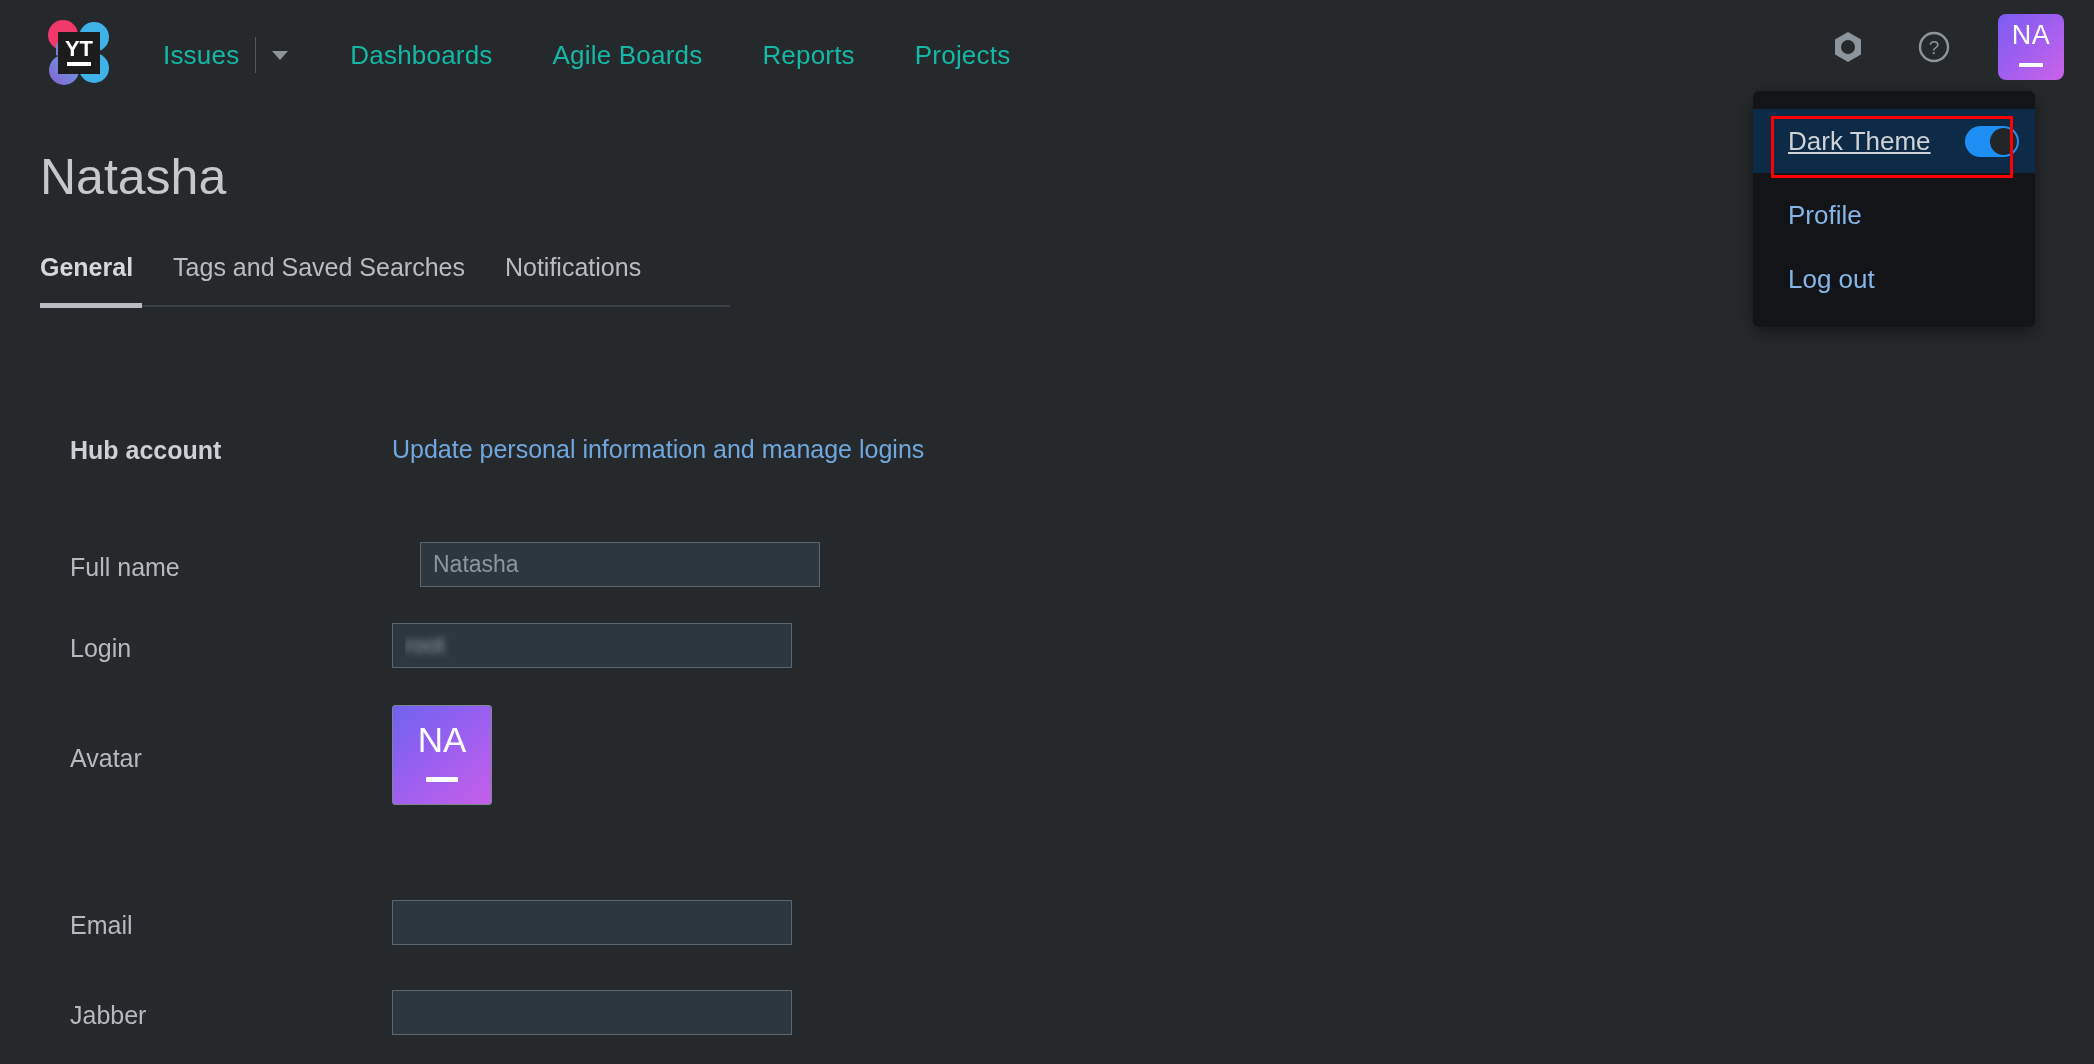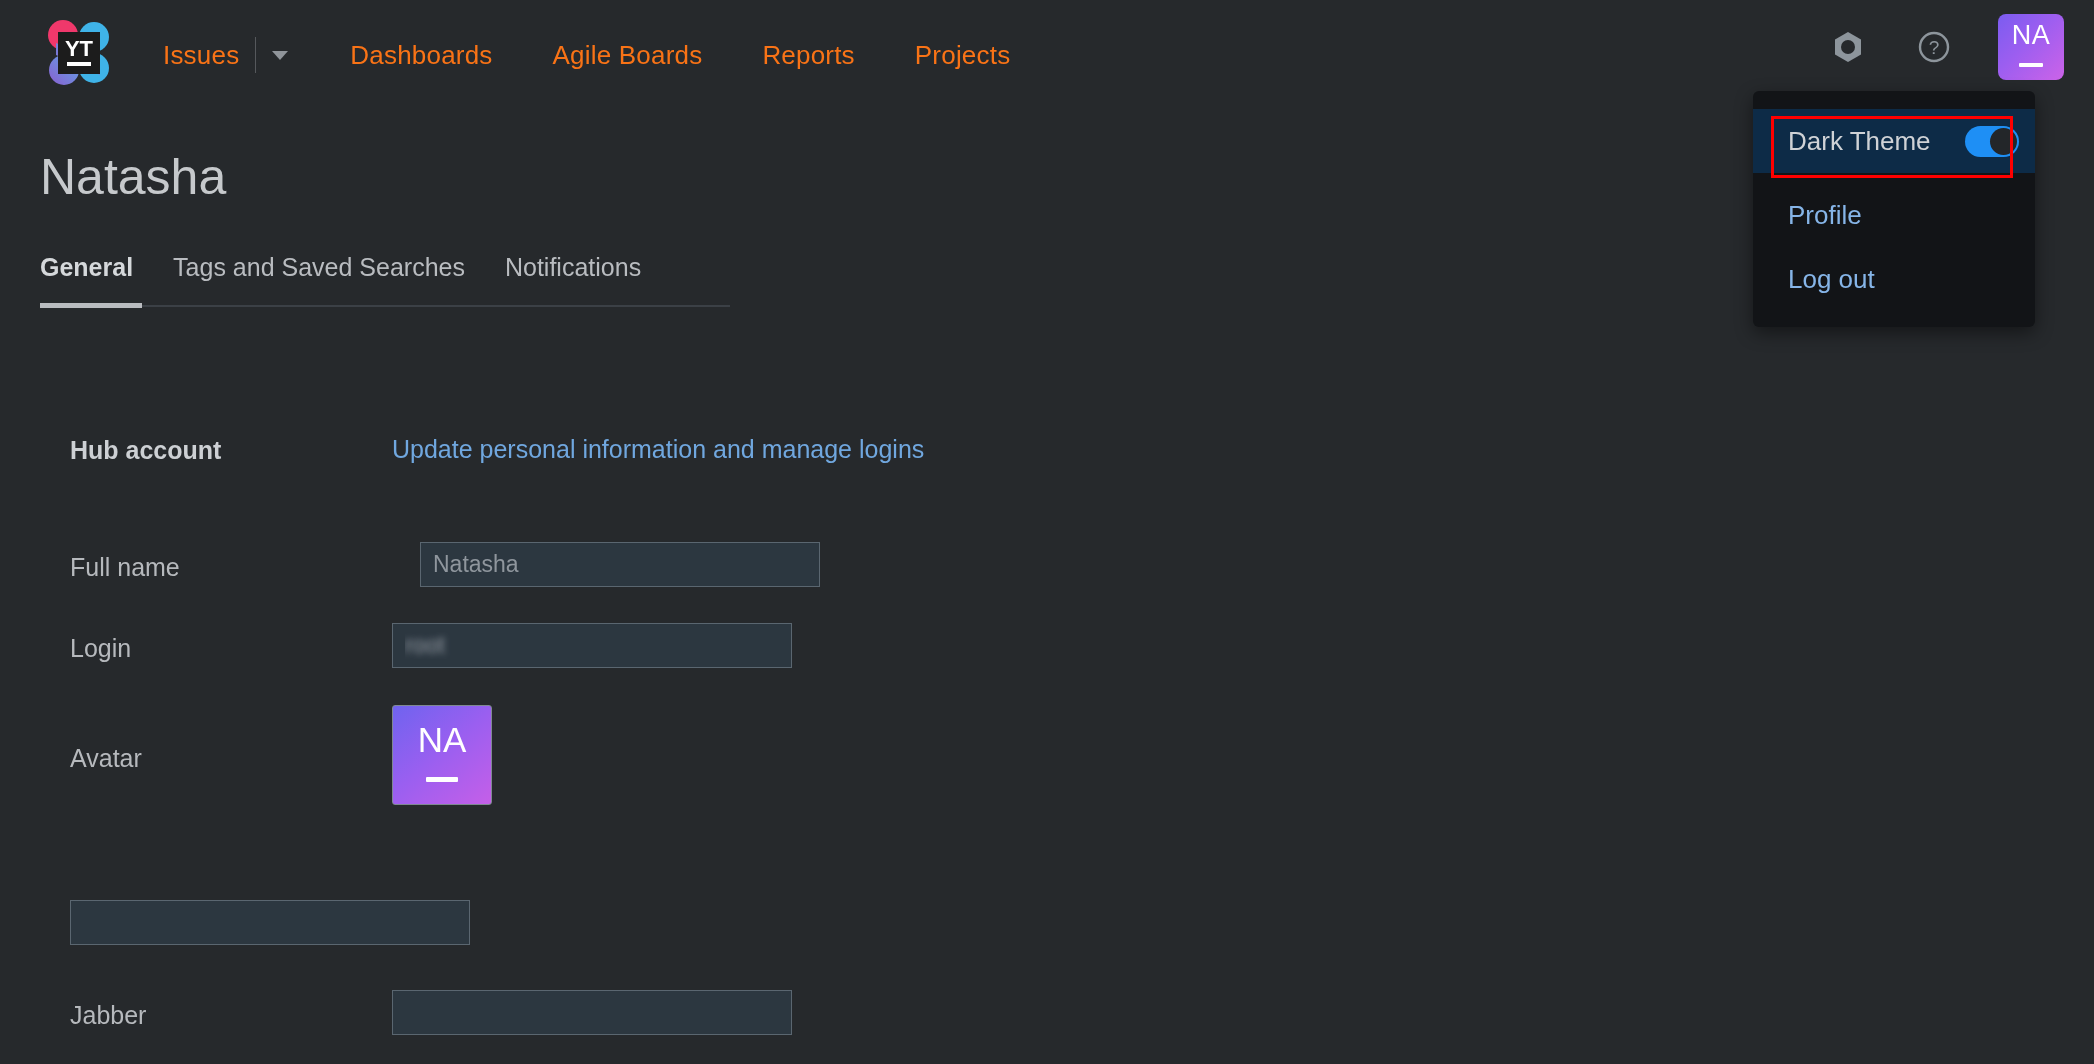--- a/index.html
+++ b/index.html
@@ -41,21 +41,21 @@
   .nav {
     position: absolute;
     left: 163px;
     top: 0;
     height: 110px;
     display: flex;
     align-items: center;
   }
 
   .nav-item {
-    color: #f97316;
+    color: #14b8a6;
     font-size: 26px;
     letter-spacing: 0.2px;
     margin-right: 60px;
     cursor: pointer;
     white-space: nowrap;
   }
   .nav-item.issues { margin-right: 0; }
 
   .nav-divider {
     width: 1px;
@@ -139,20 +139,21 @@
     color: #86b5e8;
     font-size: 26px;
     white-space: nowrap;
   }
 
   .menu-row.theme {
     background: #0d2b47;
     color: #cfd2d6;
     justify-content: space-between;
     padding-right: 16px;
+    text-decoration: underline;
   }
 
   .toggle {
     width: 54px;
     height: 31px;
     border-radius: 16px;
     background: #1e8ff5;
     position: relative;
     flex: 0 0 auto;
     cursor: pointer;
@@ -407,20 +408,21 @@
 
     <div class="form-row" style="top: 295px;">
       <span class="form-label">Avatar</span>
       <div class="avatar-big">
         <span class="ini">NA</span>
         <span class="dash"></span>
       </div>
     </div>
 
     <div class="form-row" style="top: 490px;">
+      <span class="form-label">Email</span>
       <input class="text-input" type="text" value="" style="">
     </div>
 
     <div class="form-row" style="top: 580px;">
       <span class="form-label">Jabber</span>
       <input class="text-input" type="text" value="" style="">
     </div>
 
   </div>
 

